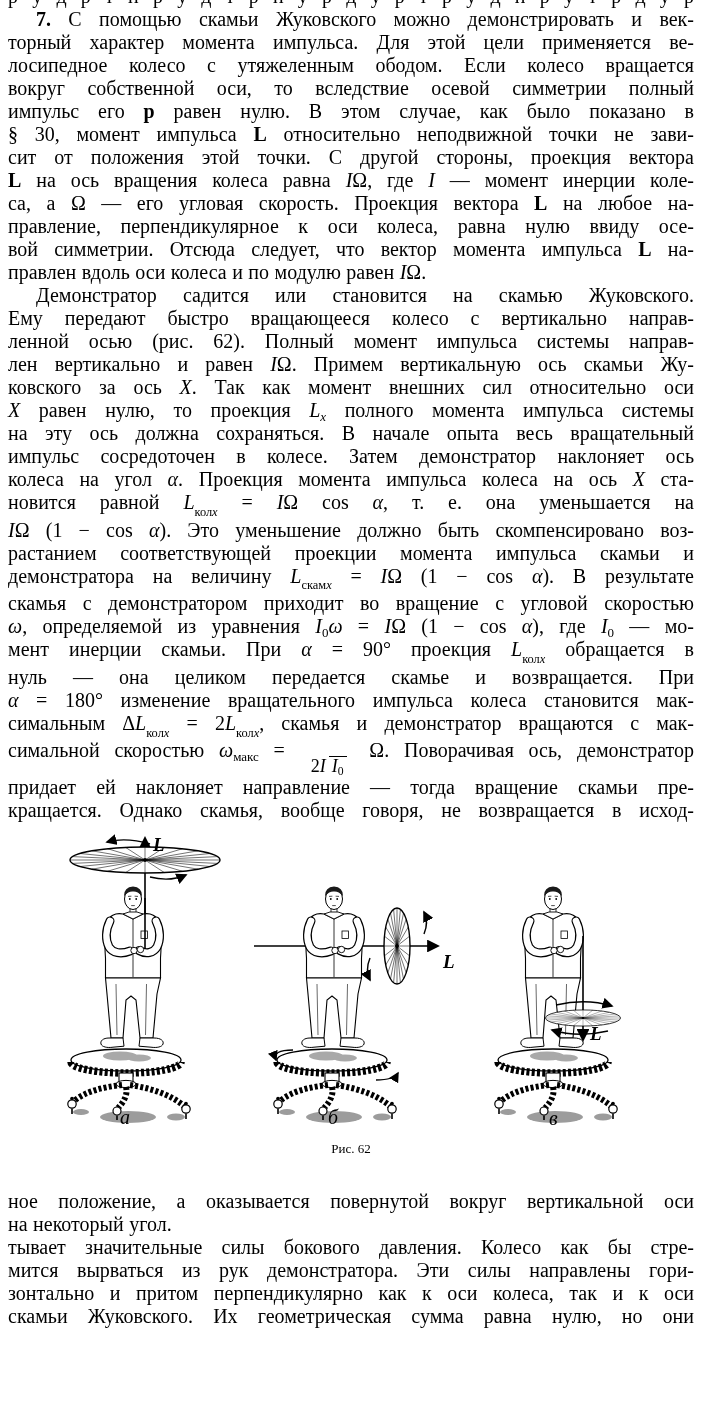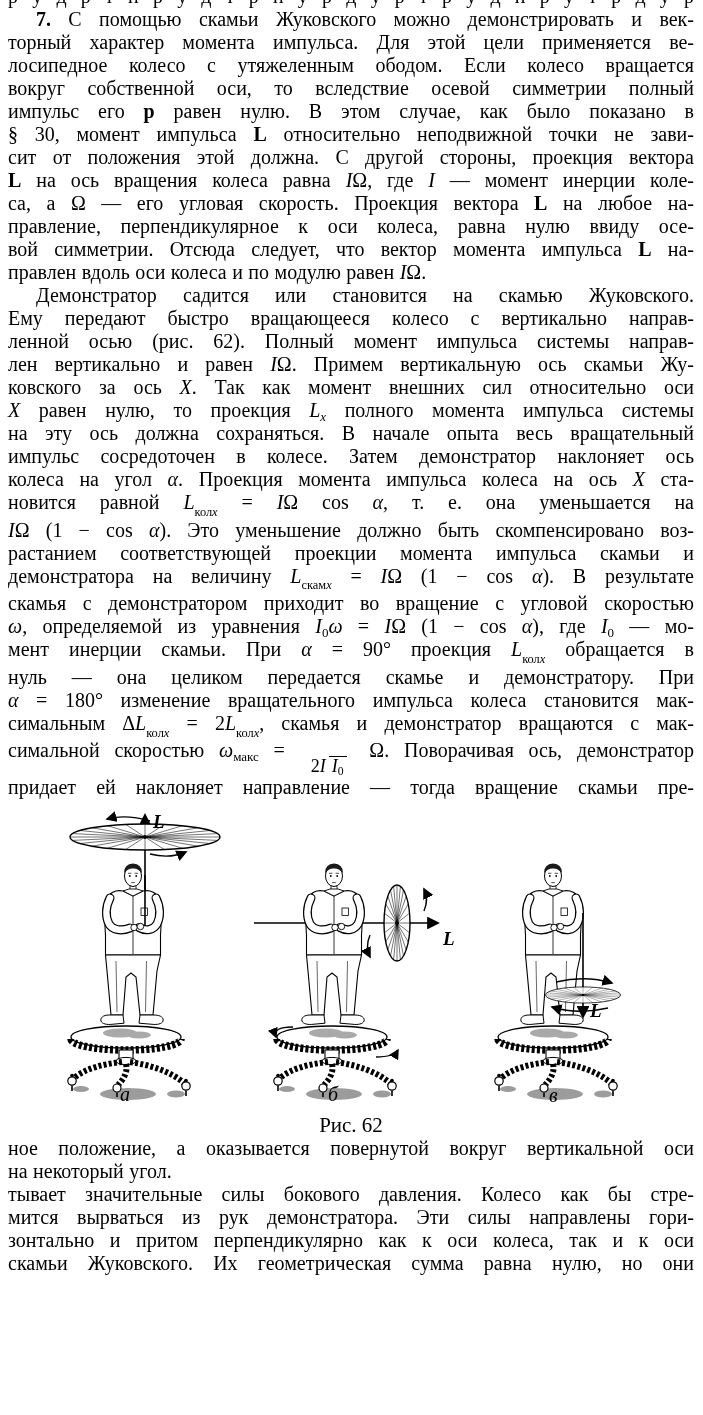--- a/index.html
+++ b/index.html
@@ -17,42 +17,42 @@
   .bd{font-weight:bold;}
   .sb{font-size:.65em;vertical-align:-.28em;line-height:0;}
   .ss{display:inline-flex;align-items:flex-end;
       vertical-align:-.55em;font-size:.62em;line-height:.95;}
   .ss .ss-t,.ss .ss-b{display:block;}
   .frac{display:inline-flex;flex-direction:row;align-items:center;
         vertical-align:-.8em;font-size:.9em;line-height:1.05;margin:0 8px;}
   .frac .fnum,.frac .fden{display:block;padding:0 3px;}
   .frac .fden{border-top:1.3px solid #000;}
   .figwrap{margin-top:6px;}
-  .fig-caption{text-align:center;font-size:21px;margin-top:2px;}
+  .fig-caption{text-align:center;font-size:13px;margin-top:2px;}
   svg text{font-family:"Liberation Serif",serif;}
   .flabel{font-style:italic;font-size:20px;}
   .vlabel{font-style:italic;font-size:19px;font-weight:bold;}
 </style>
 </head>
 <body>
 
 <div class="page">
 
   <div class="clipstrip">
     <div class="inner">р у д р т п р у д т р п у р д у р т р у д п р у т р д у р</div>
   </div>
 
   <div class="para">
       <div class="tline tindent"><span class="bd">7.</span> С помощью скамьи Жуковского можно демонстрировать и век-</div>
       <div class="tline">торный характер момента импульса. Для этой цели применяется ве-</div>
       <div class="tline">лосипедное колесо с утяжеленным ободом. Если колесо вращается</div>
       <div class="tline">вокруг собственной оси, то вследствие осевой симметрии полный</div>
       <div class="tline">импульс его <span class="bd">p</span> равен нулю. В этом случае, как было показано в</div>
       <div class="tline">§ 30, момент импульса <span class="bd">L</span> относительно неподвижной точки не зави-</div>
-      <div class="tline">сит от положения этой должна. С другой стороны, проекция вектора</div>
+      <div class="tline">сит от положения этой точки. С другой стороны, проекция вектора</div>
       <div class="tline"><span class="bd">L</span> на ось вращения колеса равна <span class="it">I</span>Ω, где <span class="it">I</span> — момент инерции коле-</div>
       <div class="tline">са, а Ω — его угловая скорость. Проекция вектора <span class="bd">L</span> на любое на-</div>
       <div class="tline">правление, перпендикулярное к оси колеса, равна нулю ввиду осе-</div>
       <div class="tline">вой симметрии. Отсюда следует, что вектор момента импульса <span class="bd">L</span> на-</div>
       <div class="tline tlast">правлен вдоль оси колеса и по модулю равен <span class="it">I</span>Ω.</div>
     </div>
   <div class="para">
       <div class="tline tindent">Демонстратор садится или становится на скамью Жуковского.</div>
       <div class="tline">Ему передают быстро вращающееся колесо с вертикально направ-</div>
       <div class="tline">ленной осью (рис. 62). Полный момент импульса системы направ-</div>
@@ -71,34 +71,35 @@
       <div class="tline">демонстратора на величину <span class="it">L</span><span class="ss">
           <span class="ss-t">скам</span>
           <span class="ss-b"><span class="it">x</span></span>
         </span> = <span class="it">I</span>Ω (1 − cos <span class="it">α</span>). В результате</div>
       <div class="tline">скамья с демонстратором приходит во вращение с угловой скоростью</div>
       <div class="tline"><span class="it">ω</span>, определяемой из уравнения <span class="it">I</span><span class="sb">0</span><span class="it">ω</span> = <span class="it">I</span>Ω (1 − cos <span class="it">α</span>), где <span class="it">I</span><span class="sb">0</span> — мо-</div>
       <div class="tline">мент инерции скамьи. При <span class="it">α</span> = 90° проекция <span class="it">L</span><span class="ss">
           <span class="ss-t">кол</span>
           <span class="ss-b"><span class="it">x</span></span>
         </span> обращается в</div>
-      <div class="tline">нуль — она целиком передается скамье и демонстратору. При</div>
+      <div class="tline">нуль — она целиком передается скамье и возвращается. При</div>
       <div class="tline"><span class="it">α</span> = 180° изменение вращательного импульса колеса становится мак-</div>
       <div class="tline">симальным Δ<span class="it">L</span><span class="ss">
           <span class="ss-t">кол</span>
           <span class="ss-b"><span class="it">x</span></span>
         </span> = 2<span class="it">L</span><span class="ss">
           <span class="ss-t">кол</span>
           <span class="ss-b"><span class="it">x</span></span>
         </span>, скамья и демонстратор вращаются с мак-</div>
       <div class="tline">симальной скоростью <span class="it">ω</span><span class="sb">макс</span> = <span class="frac">
           <span class="fnum">2<span class="it">I</span></span>
           <span class="fden"><span class="it">I</span><span class="sb">0</span></span>
         </span> Ω. Поворачивая ось, демонстратор</div>
       <div class="tline">придает ей наклоняет направление — тогда вращение скамьи пре-</div>
+      <div class="tline">кращается. Однако скамья, вообще говоря, не возвращается в исход-</div>
     </div>
 
   <div class="figwrap">
     <svg width="686" height="302" viewBox="8 0 686 302">
       <defs>
         <marker id="ah" viewBox="0 0 10 10" refX="8.5" refY="5" markerWidth="8" markerHeight="8" orient="auto">
           <path d="M0,0 L10,5 L0,10 Z" fill="#000"></path>
         </marker>
 
         <g id="person">
@@ -220,21 +221,21 @@
         <path d="M 608,203 Q 578,210 552,202" stroke="#000" stroke-width="1.4" fill="none" marker-end="url(#ah)"></path>
         <text x="590" y="212" class="vlabel">L</text>
         <use href="#pedestal" x="553" y="232"></use>
         <text x="549" y="297" class="flabel">в</text>
       </g>
     </svg>
 
     <div class="fig-caption">Рис. 62</div>
   </div>
 
-  <div class="para" style="">
+  <div class="para" style="margin-top:30px">
       <div class="tline">ное положение, а оказывается повернутой вокруг вертикальной оси</div>
       <div class="tline tlast">на некоторый угол.</div>
     </div>
   <div class="para">
       <div class="tline">тывает значительные силы бокового давления. Колесо как бы стре-</div>
       <div class="tline">мится вырваться из рук демонстратора. Эти силы направлены гори-</div>
       <div class="tline">зонтально и притом перпендикулярно как к оси колеса, так и к оси</div>
       <div class="tline">скамьи Жуковского. Их геометрическая сумма равна нулю, но они</div>
     </div>
 

